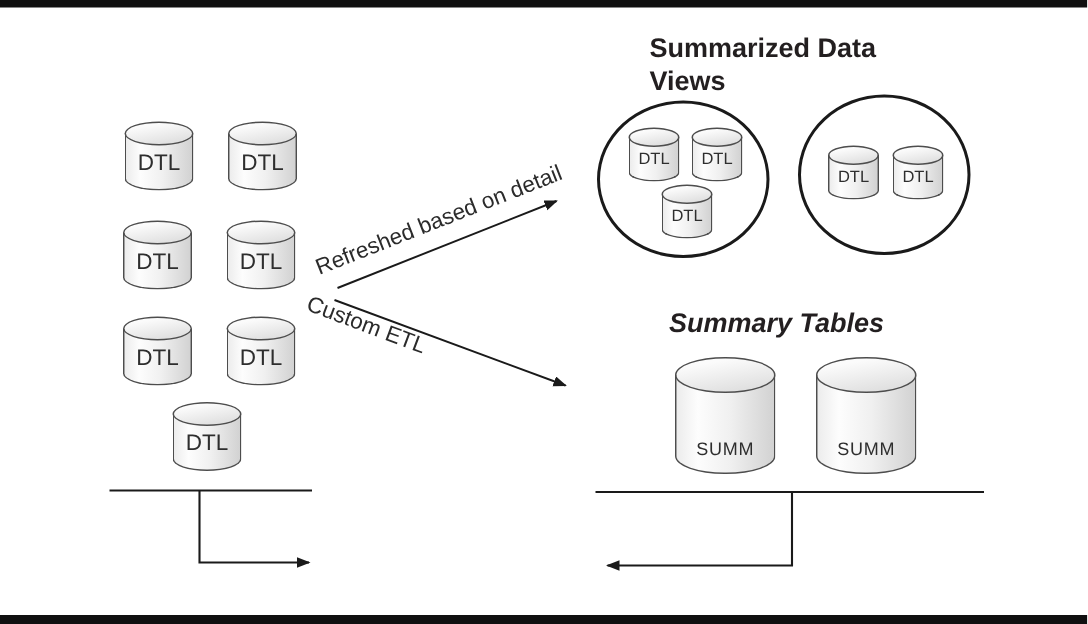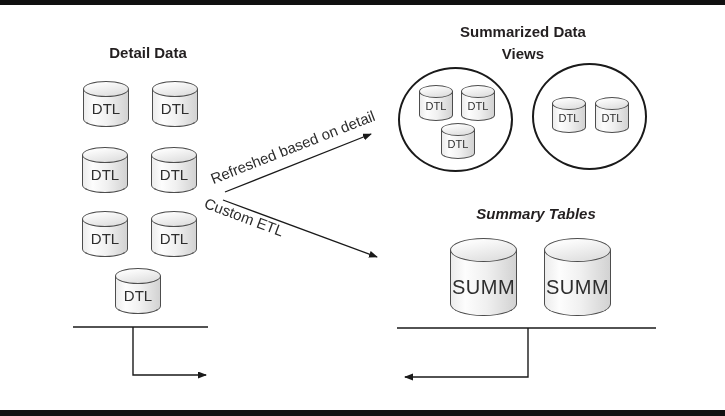--- a/index.html
+++ b/index.html
@@ -5,21 +5,21 @@
   html,body { margin:0; padding:0; background:#ffffff; }
   .frame {
     position:relative; width:725px; height:416px; background:#ffffff;
     font-family:"Liberation Sans", sans-serif; overflow:hidden;
     color:#231f20;
   }
   .bar { position:absolute; left:0; width:725px; background:#101010; }
   .bar.top { top:0; height:5px; }
   .bar.bottom { bottom:0; height:6px; }
 
-  .title { position:absolute; font-weight:bold; font-size:15px; text-align:center; color:#231f20; }
+  .title { position:absolute; font-weight:bold; font-size:18px; text-align:left; color:#231f20; }
 
   
   .cyl { position:absolute; }
   .cyl .top {
     position:absolute; left:0; top:0; width:100%; border-radius:50%;
     background:linear-gradient(170deg,#fbfbfb 20%,#dedede 90%);
     border:1px solid #4d4d4d; box-sizing:border-box; z-index:2;
   }
   .cyl .body {
     position:absolute; left:0; width:100%;
@@ -36,21 +36,21 @@
   .cyl-dtl .label { top:19px; font-size:15px; }
 
   .cyl-sm { width:34px; height:36px; }
   .cyl-sm .top { height:13px; }
   .cyl-sm .body { top:6px; height:30px; border-radius:0 0 17px 17px / 0 0 6px 6px; }
   .cyl-sm .label { top:15px; font-size:11px; }
 
   .cyl-summ { width:67px; height:78px; }
   .cyl-summ .top { height:24px; }
   .cyl-summ .body { top:12px; height:66px; border-radius:0 0 33px 33px / 0 0 12px 12px; }
-  .cyl-summ .label { top:38px; font-size:20px; letter-spacing:0.5px; }
+  .cyl-summ .label { top:54px; font-size:12px; letter-spacing:0.5px; }
 
   .view-circle {
     position:absolute; border:2px solid #1a1a1a; border-radius:50%;
     background:#ffffff; box-sizing:border-box;
   }
 
   .rot-label { position:absolute; font-size:15px; color:#2b2b2b; white-space:nowrap; }
   .rot-label.refresh { left:205px; top:138px; width:178px; transform:rotate(-21.5deg); transform-origin:center; }
   .rot-label.etl { left:202px; top:211px; width:98px; transform:rotate(20.5deg); transform-origin:center; }
 
@@ -62,21 +62,20 @@
   svg.overlay { position:absolute; left:0; top:0; width:725px; height:416px; z-index:4; pointer-events:none; }
 </style>
 </head>
 <body>
 
 <div class="frame">
 
   <div class="bar top"></div>
   <div class="bar bottom"></div>
 
-  <div class="title" style="left:73px; top:44px; width:150px;">Detail Data</div>
 
   <div class="title" style="left:433px; top:21px; width:180px; line-height:22px;">
     <span style="display:block;">Summarized Data</span>
     <span style="display:block;">Views</span>
   </div>
 
   <div class="title" style="left:446px; top:205px; width:180px;font-style:italic;">Summary Tables</div>
 
   <div class="cyl cyl-dtl" style="left:83px; top:81px;">
     <div class="top"></div>

